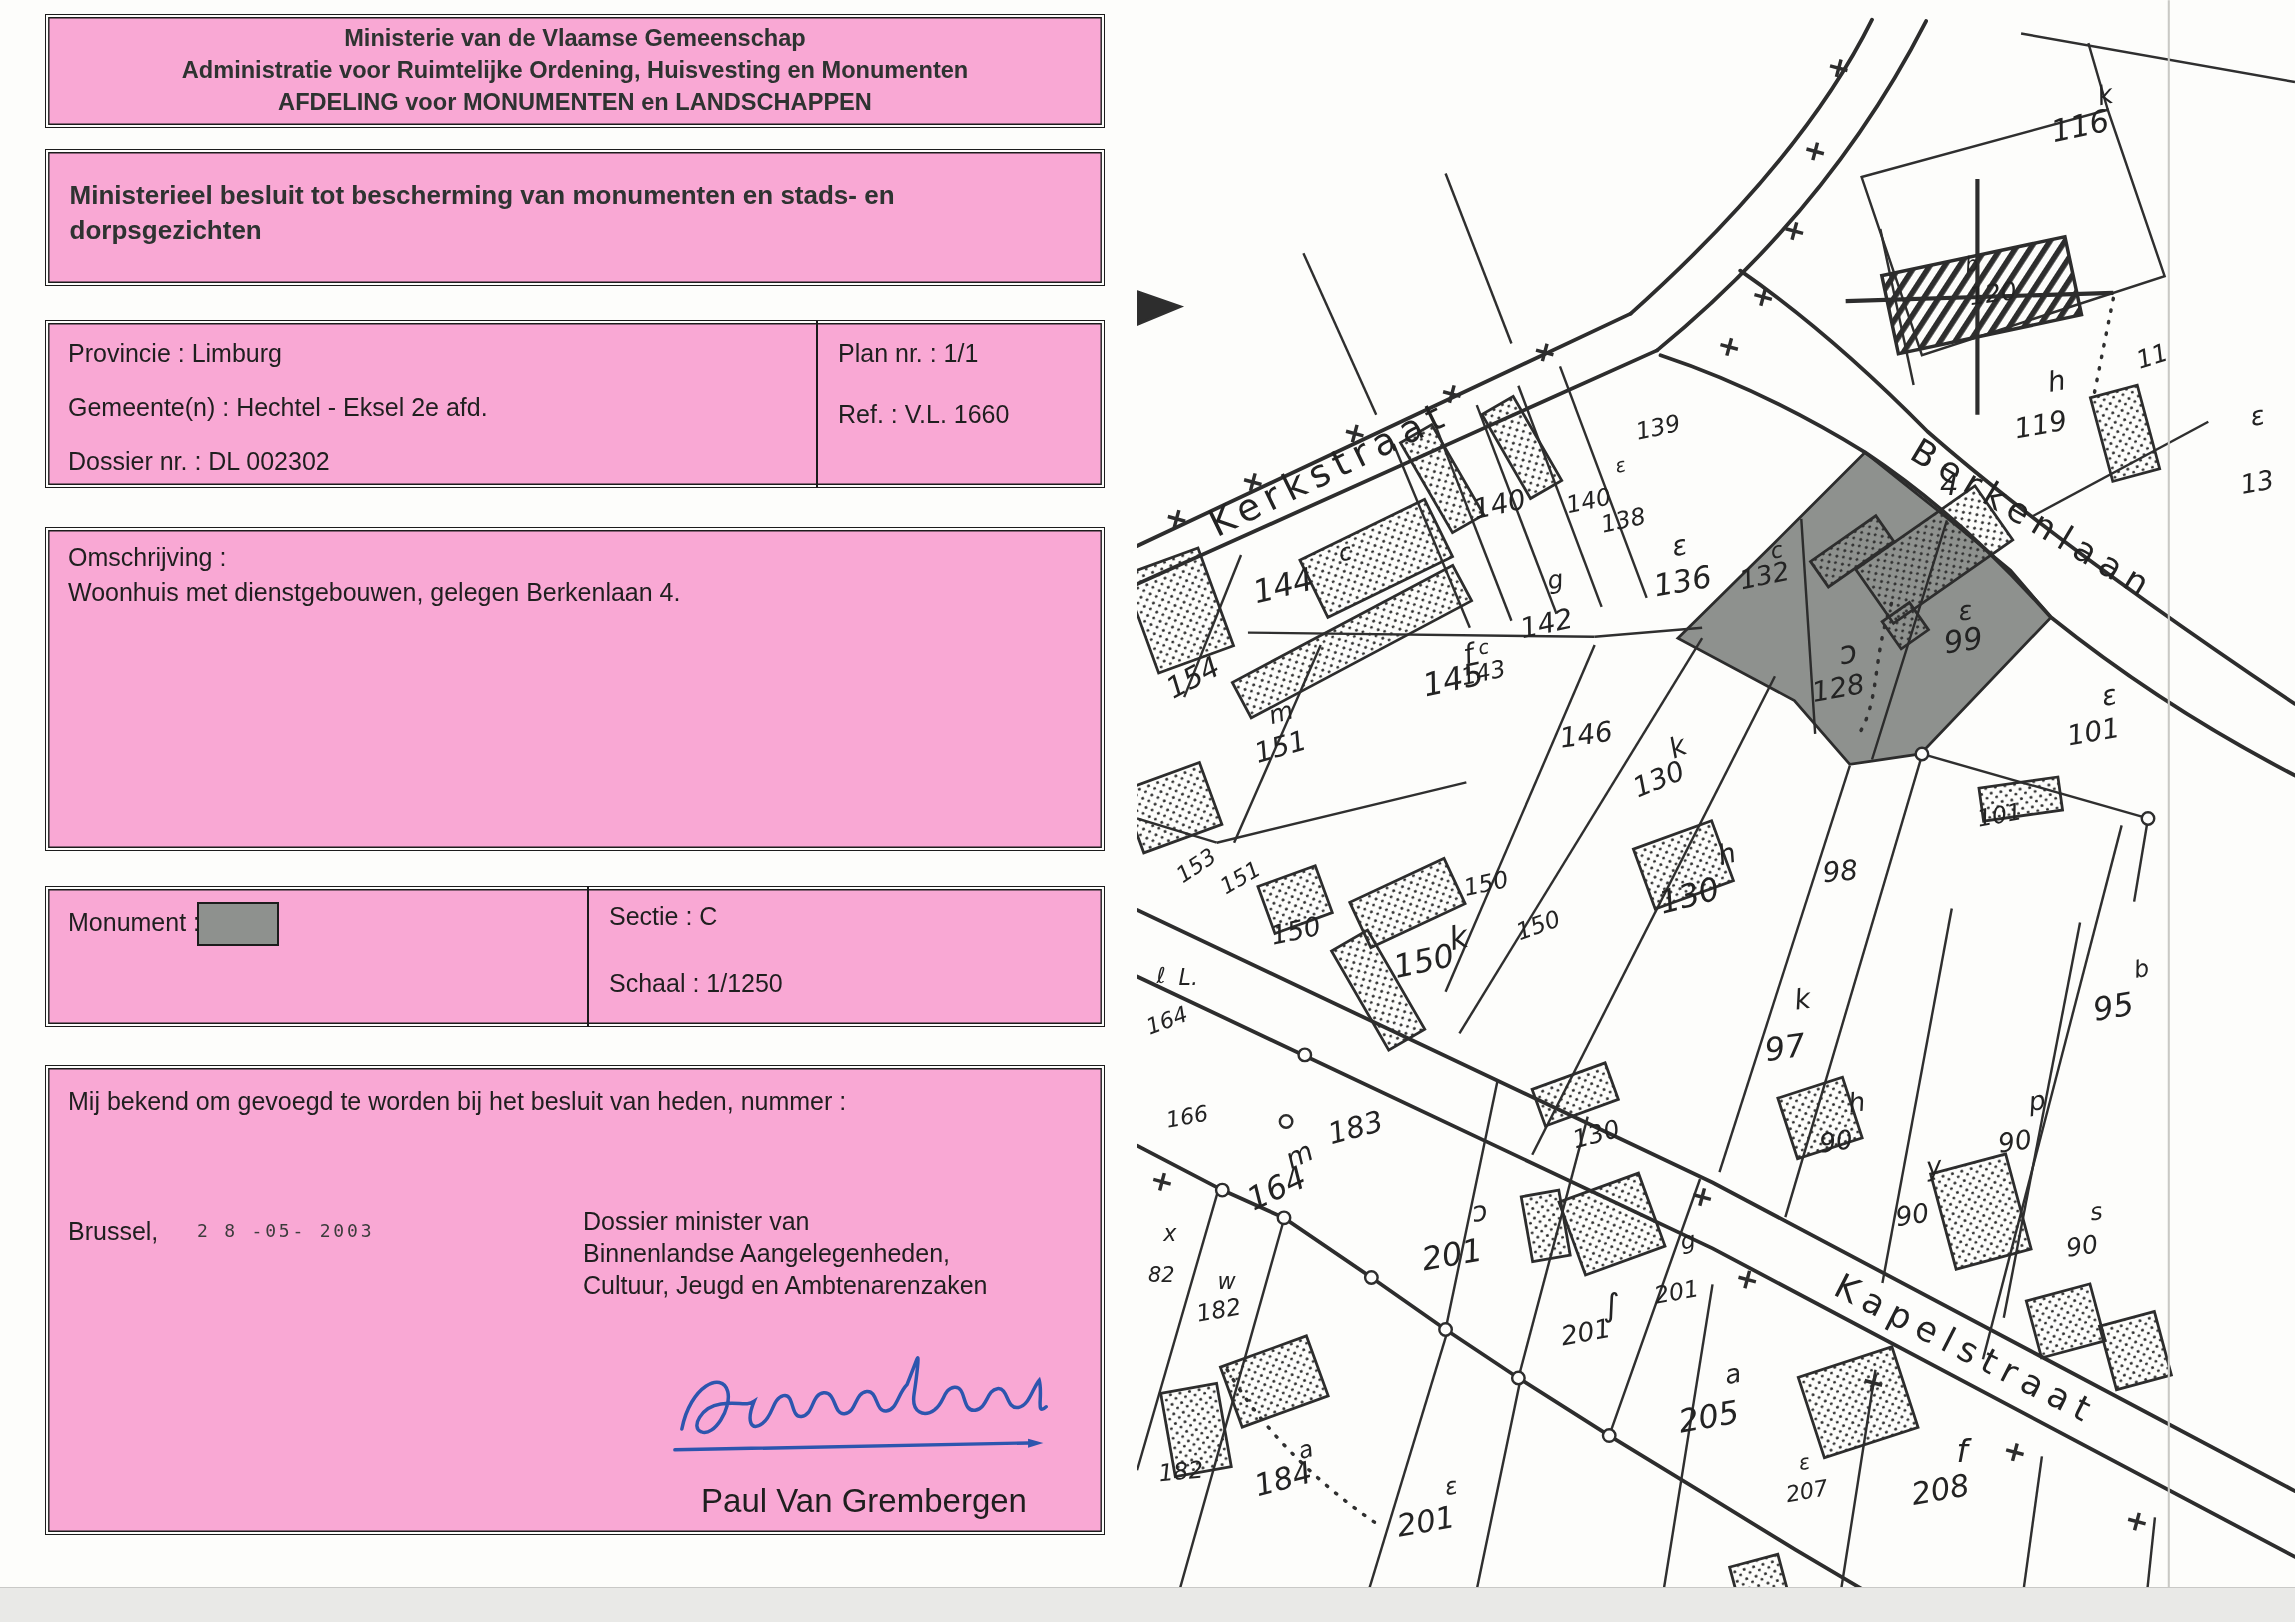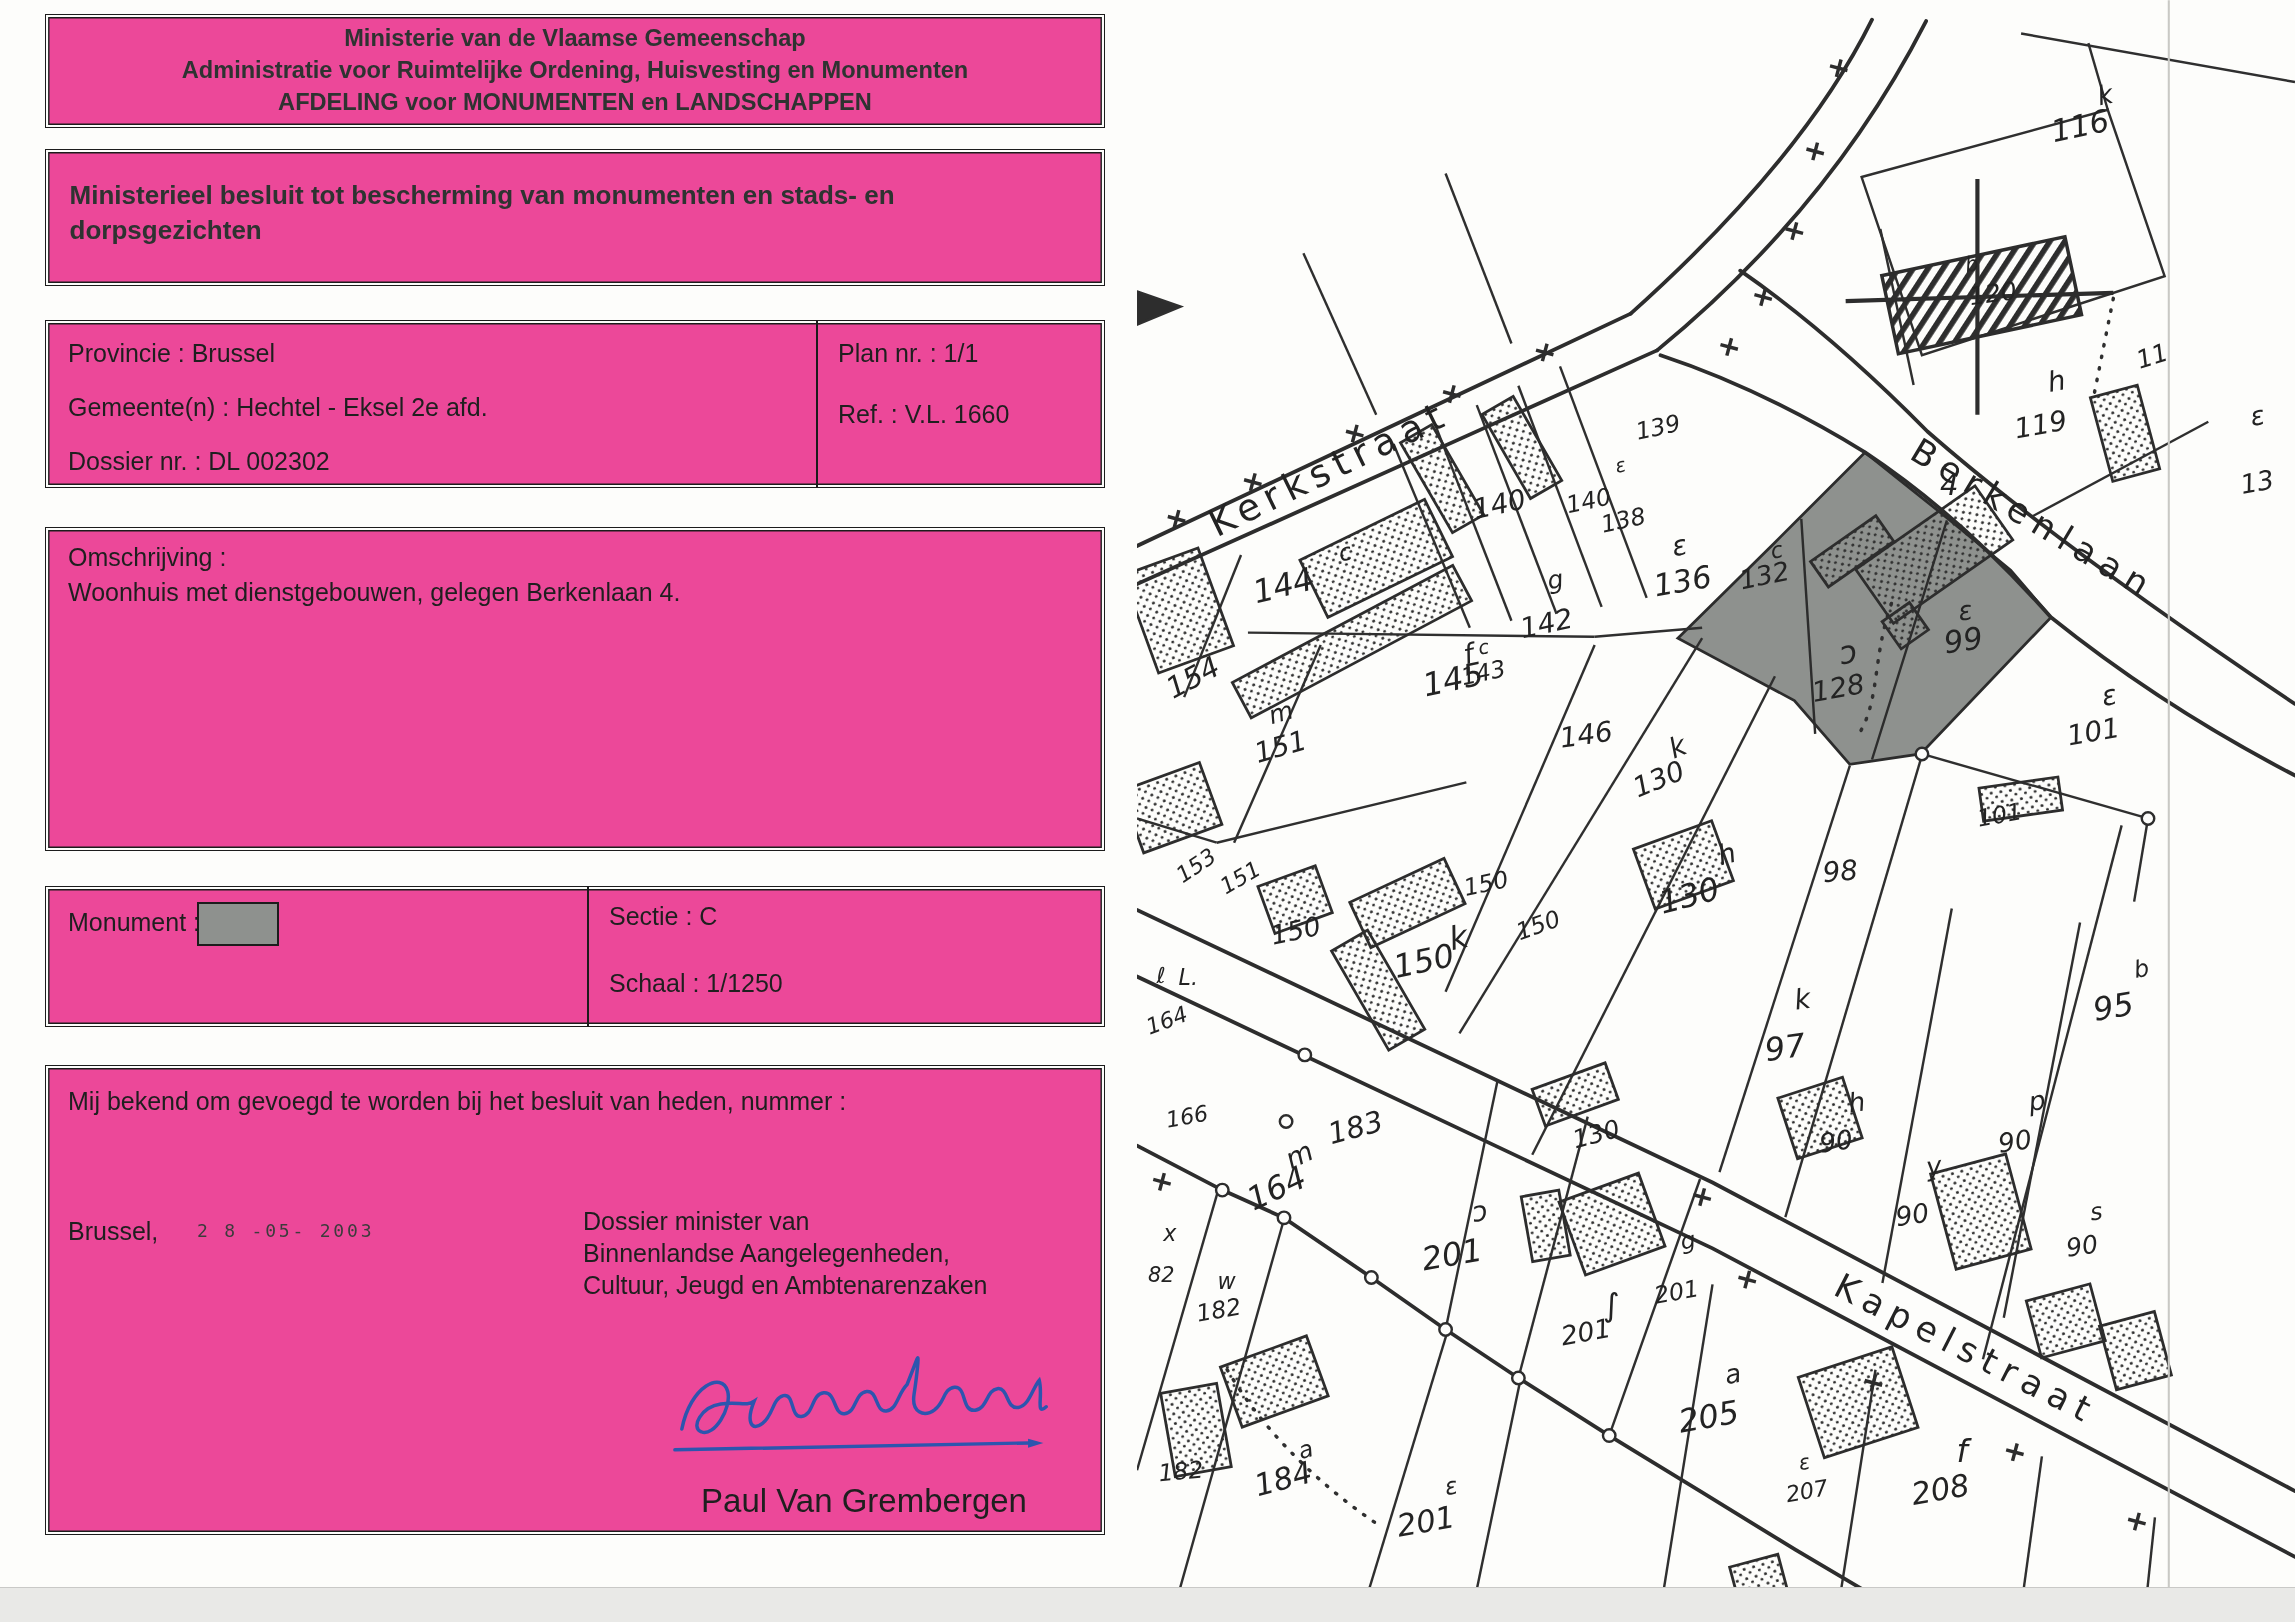--- a/index.html
+++ b/index.html
@@ -1,18 +1,18 @@
 <!DOCTYPE html>
 <html style="font-size:11px"><head>
 <meta charset="utf-8">
 <style>
   html,body{margin:0;padding:0;background:#fdfdfb;}
   #page{position:relative;width:2295px;height:1623px;background:#fdfdfb;overflow:hidden;
         font-family:"Liberation Sans",sans-serif;color:#1f1f1f;}
-  .box{position:absolute;background:#ec4899;border:1.4px solid #1c1c1c;
+  .box{position:absolute;background:#f9a8d4;border:1.4px solid #1c1c1c;
        box-shadow:inset 0 0 0 2.1px #fdfdfb, inset 0 0 0 3.5px #1c1c1c;}
   .row{position:absolute;font-size:25px;white-space:nowrap;}
   .hline{font-weight:bold;font-size:23.6px;line-height:32px;text-align:center;color:#2e3331;}
   .btitle{position:absolute;left:23.6px;top:28px;width:957px;font-weight:bold;
           font-size:26px;line-height:35px;color:#2e3331;}
   .vdiv{position:absolute;top:0;bottom:0;width:2.1px;background:#1c1c1c;}
   .swatch{position:absolute;left:151px;top:15.3px;width:78px;height:40px;
           border:2.1px solid #1c1c1c;background:#8e918e;}
   .stamp{position:absolute;font-family:"DejaVu Sans Mono",monospace;font-size:18px;
          letter-spacing:2.8px;color:#3c3c3c;}
@@ -35,21 +35,21 @@
       <div class="hline">Ministerie van de Vlaamse Gemeenschap</div>
       <div class="hline">Administratie voor Ruimtelijke Ordening, Huisvesting en Monumenten</div>
       <div class="hline">AFDELING voor MONUMENTEN en LANDSCHAPPEN</div>
     </div>
 
     <div class="box" style="left:45px;top:149px;width:1058px;height:135px;">
       <div class="btitle">Ministerieel besluit tot bescherming van monumenten en stads- en dorpsgezichten</div>
     </div>
 
     <div class="box" style="left:45px;top:320px;width:1058px;height:166px;">
-      <div class="row" style="left:22px;top:18px;">Provincie : Brussel</div>
+      <div class="row" style="left:22px;top:18px;">Provincie : Limburg</div>
       <div class="row" style="left:22px;top:72px;">Gemeente(n) : Hechtel - Eksel 2e afd.</div>
       <div class="row" style="left:22px;top:126px;">Dossier nr. : DL  002302</div>
       <div class="vdiv" style="left:770px;"></div>
       <div class="row" style="left:792px;top:18px;">Plan nr. : 1/1</div>
       <div class="row" style="left:792px;top:79px;">Ref. : V.L.  1660</div>
     </div>
 
     <div class="box" style="left:45px;top:527px;width:1058px;height:322px;">
       <div class="row" style="left:22px;top:15.3px;">Omschrijving :</div>
       <div class="row" style="left:22px;top:50px;">Woonhuis met dienstgebouwen, gelegen Berkenlaan 4.</div>

